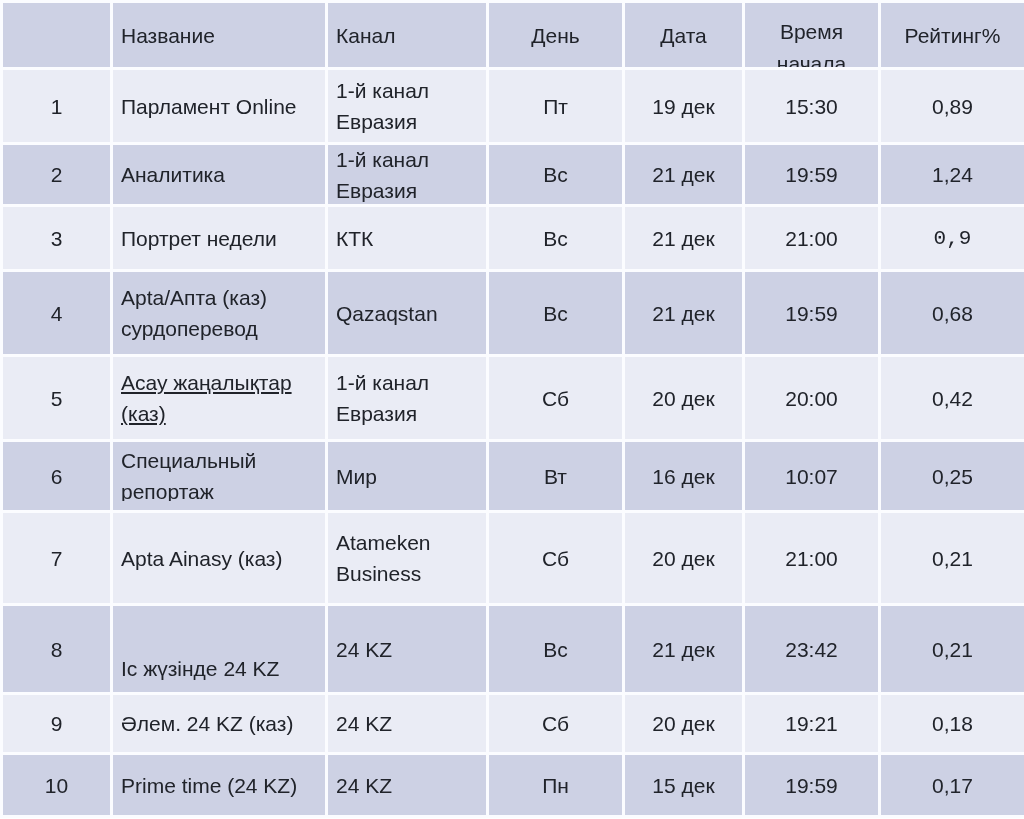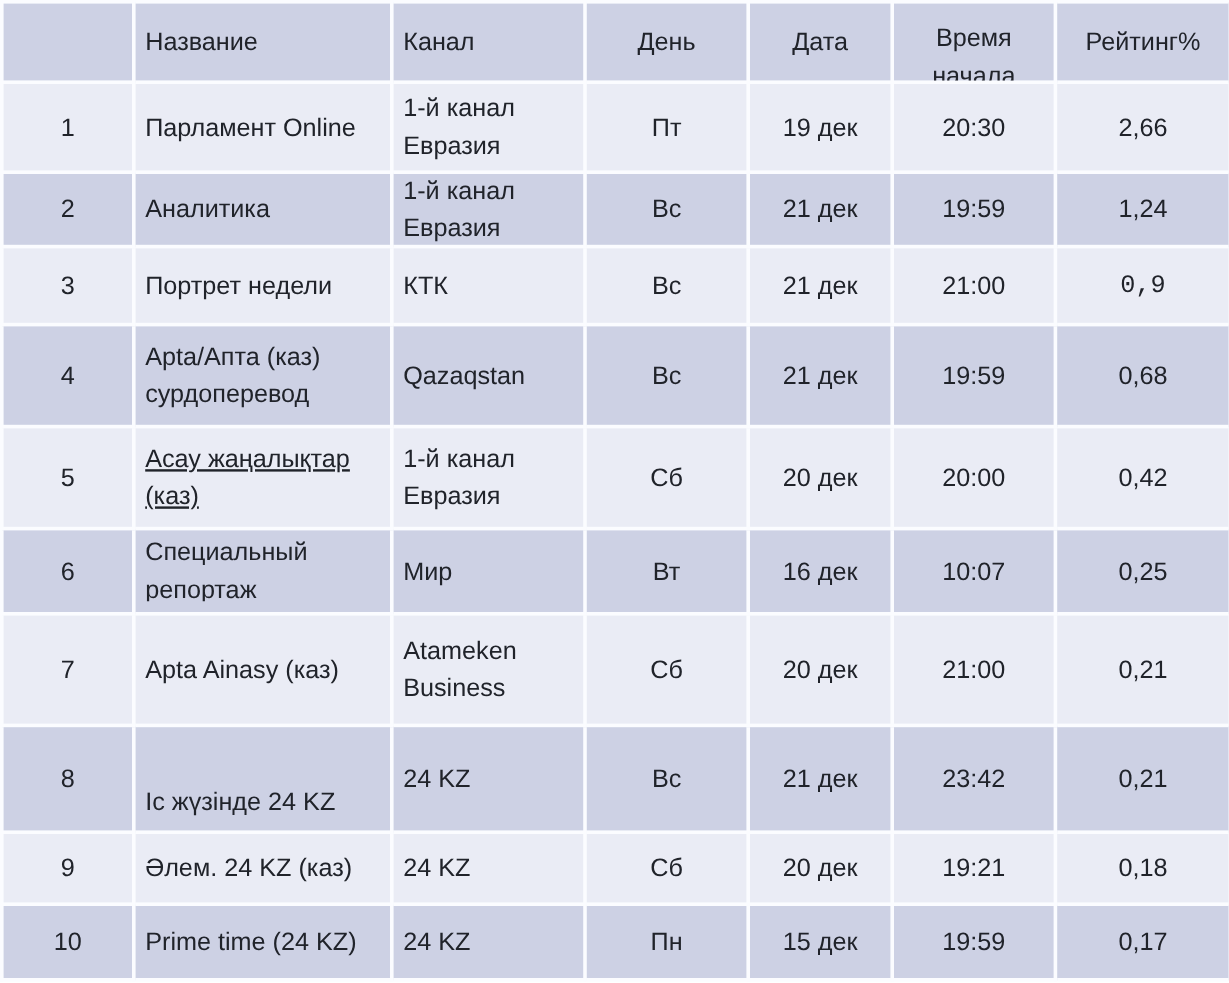--- a/index.html
+++ b/index.html
@@ -116,24 +116,24 @@
           <td class="col-channel">
             <div class="cw" style="height: 68px;">1-й канал Евразия</div>
           </td>
           <td class="col-day">
             <div class="cw" style="height: 72px;">Пт</div>
           </td>
           <td class="col-date">
             <div class="cw" style="height: 68px;">19 дек</div>
           </td>
           <td class="col-time">
-            <div class="cw" style="height: 68px;">20:30</div>
-          </td>
-          <td class="col-rating">
-            <div class="cw" style="height: 68px;">2,66</div>
+            <div class="cw" style="height: 68px;">15:30</div>
+          </td>
+          <td class="col-rating">
+            <div class="cw" style="height: 68px;">0,89</div>
           </td>
         </tr>
         <tr class="dark">
           <td class="col-rank">
             <div class="cw" style="height: 59px;">2</div>
           </td>
           <td class="col-name">
             <div class="cw" style="height: 59px;">Аналитика</div>
           </td>
           <td class="col-channel">

